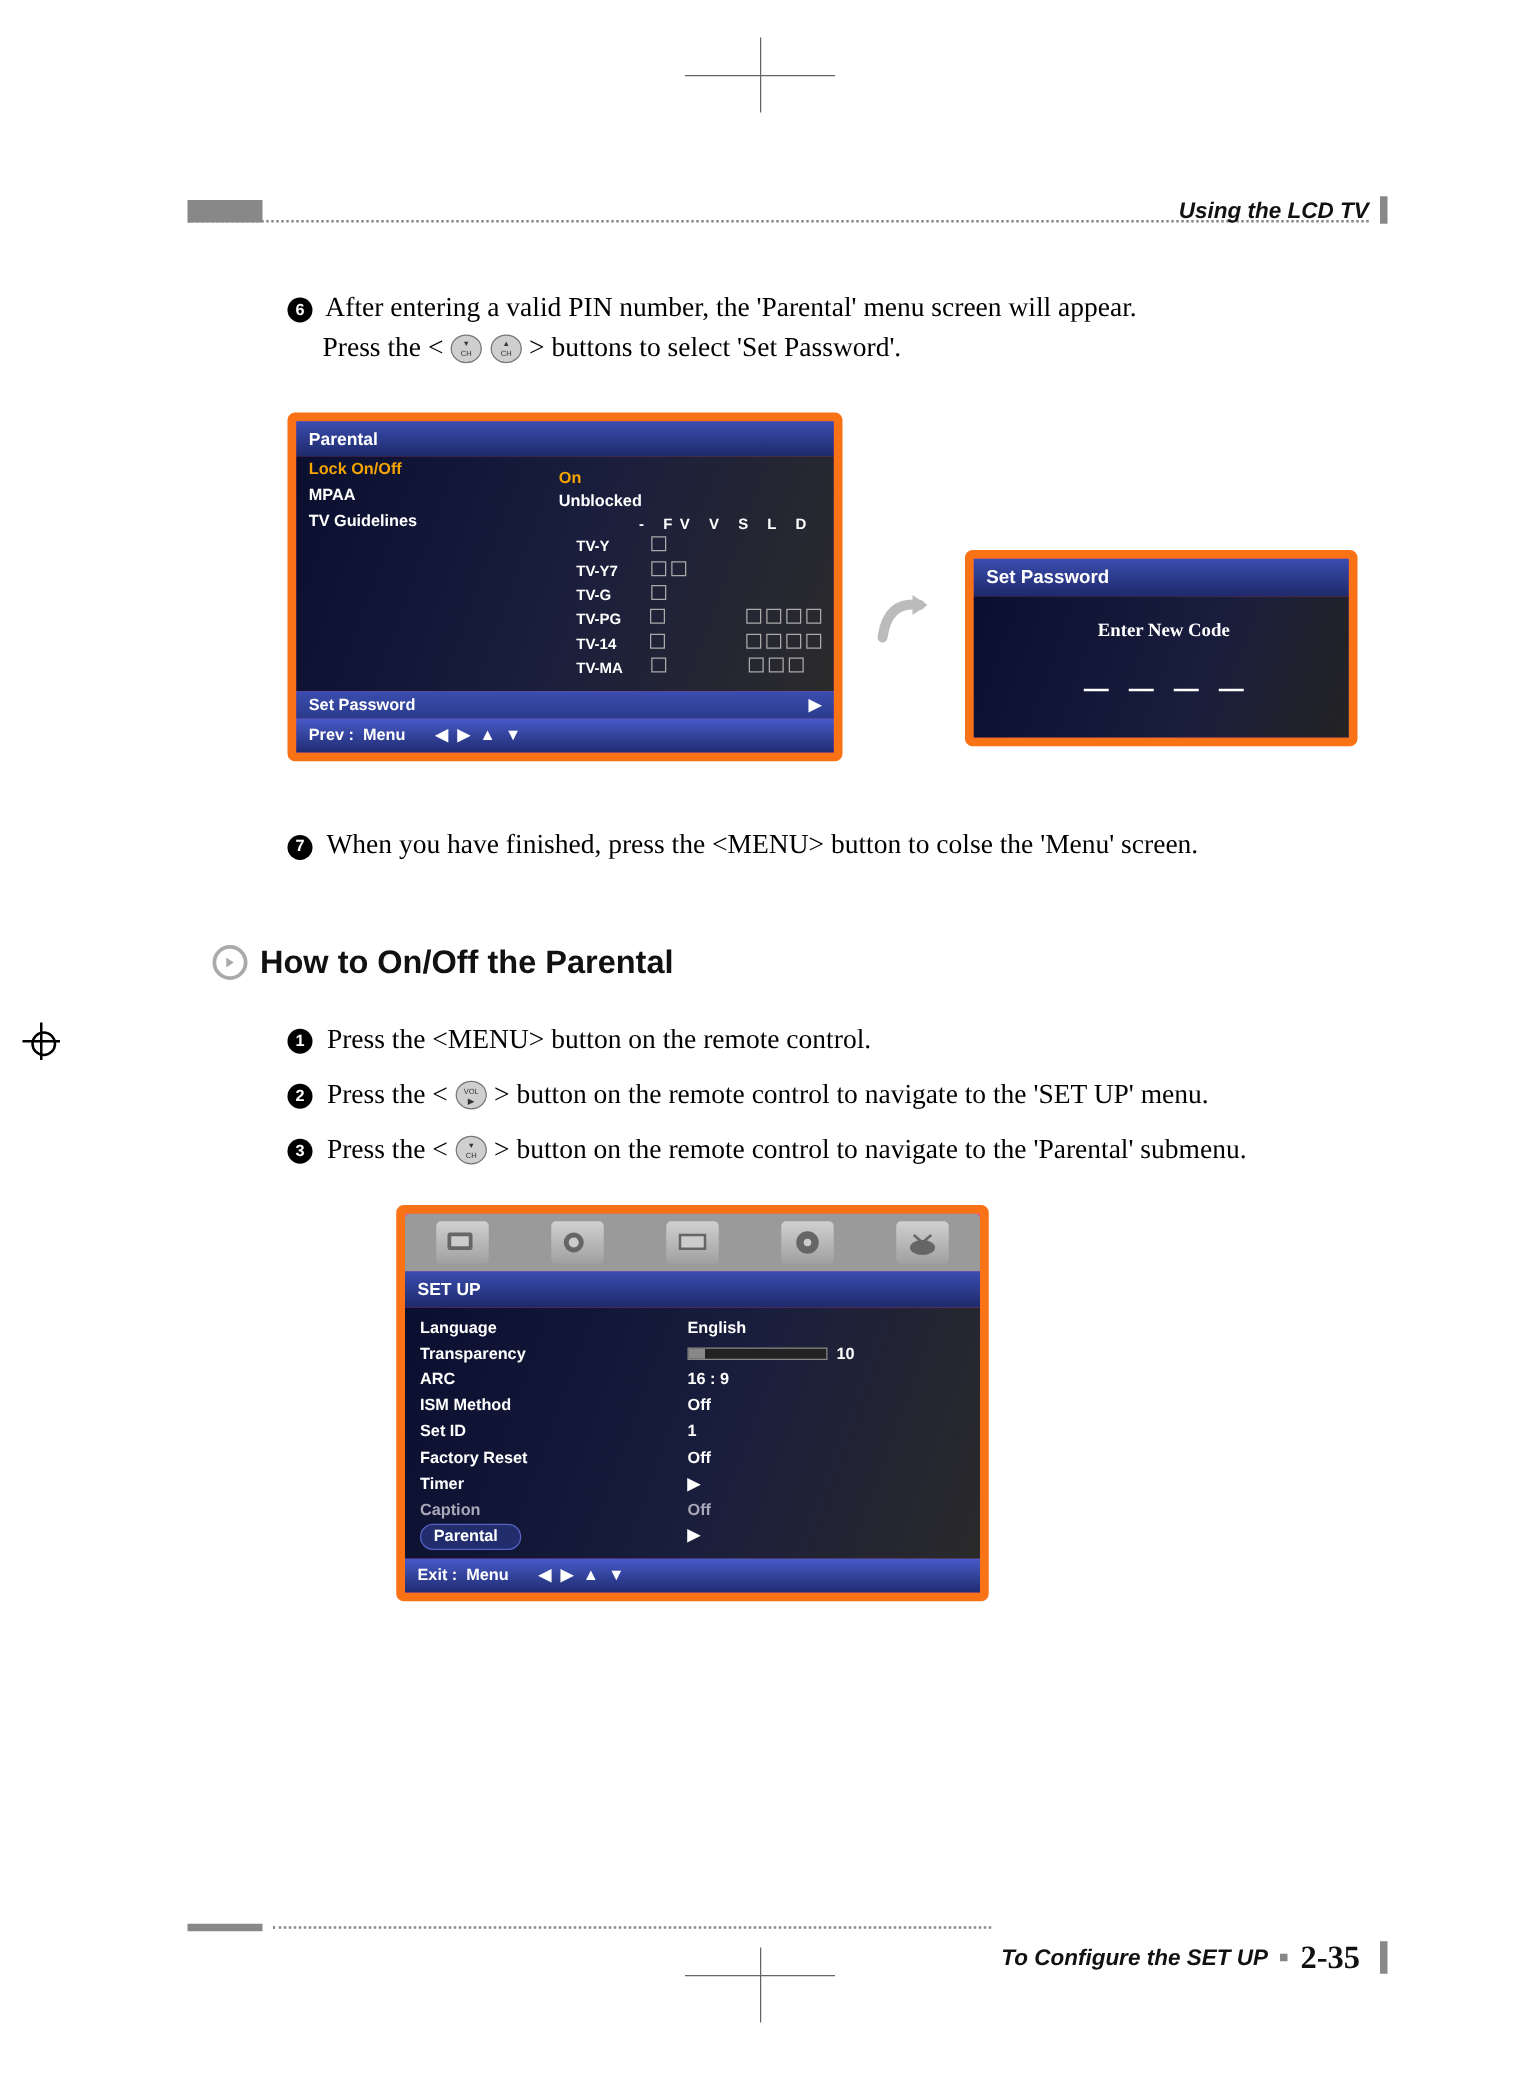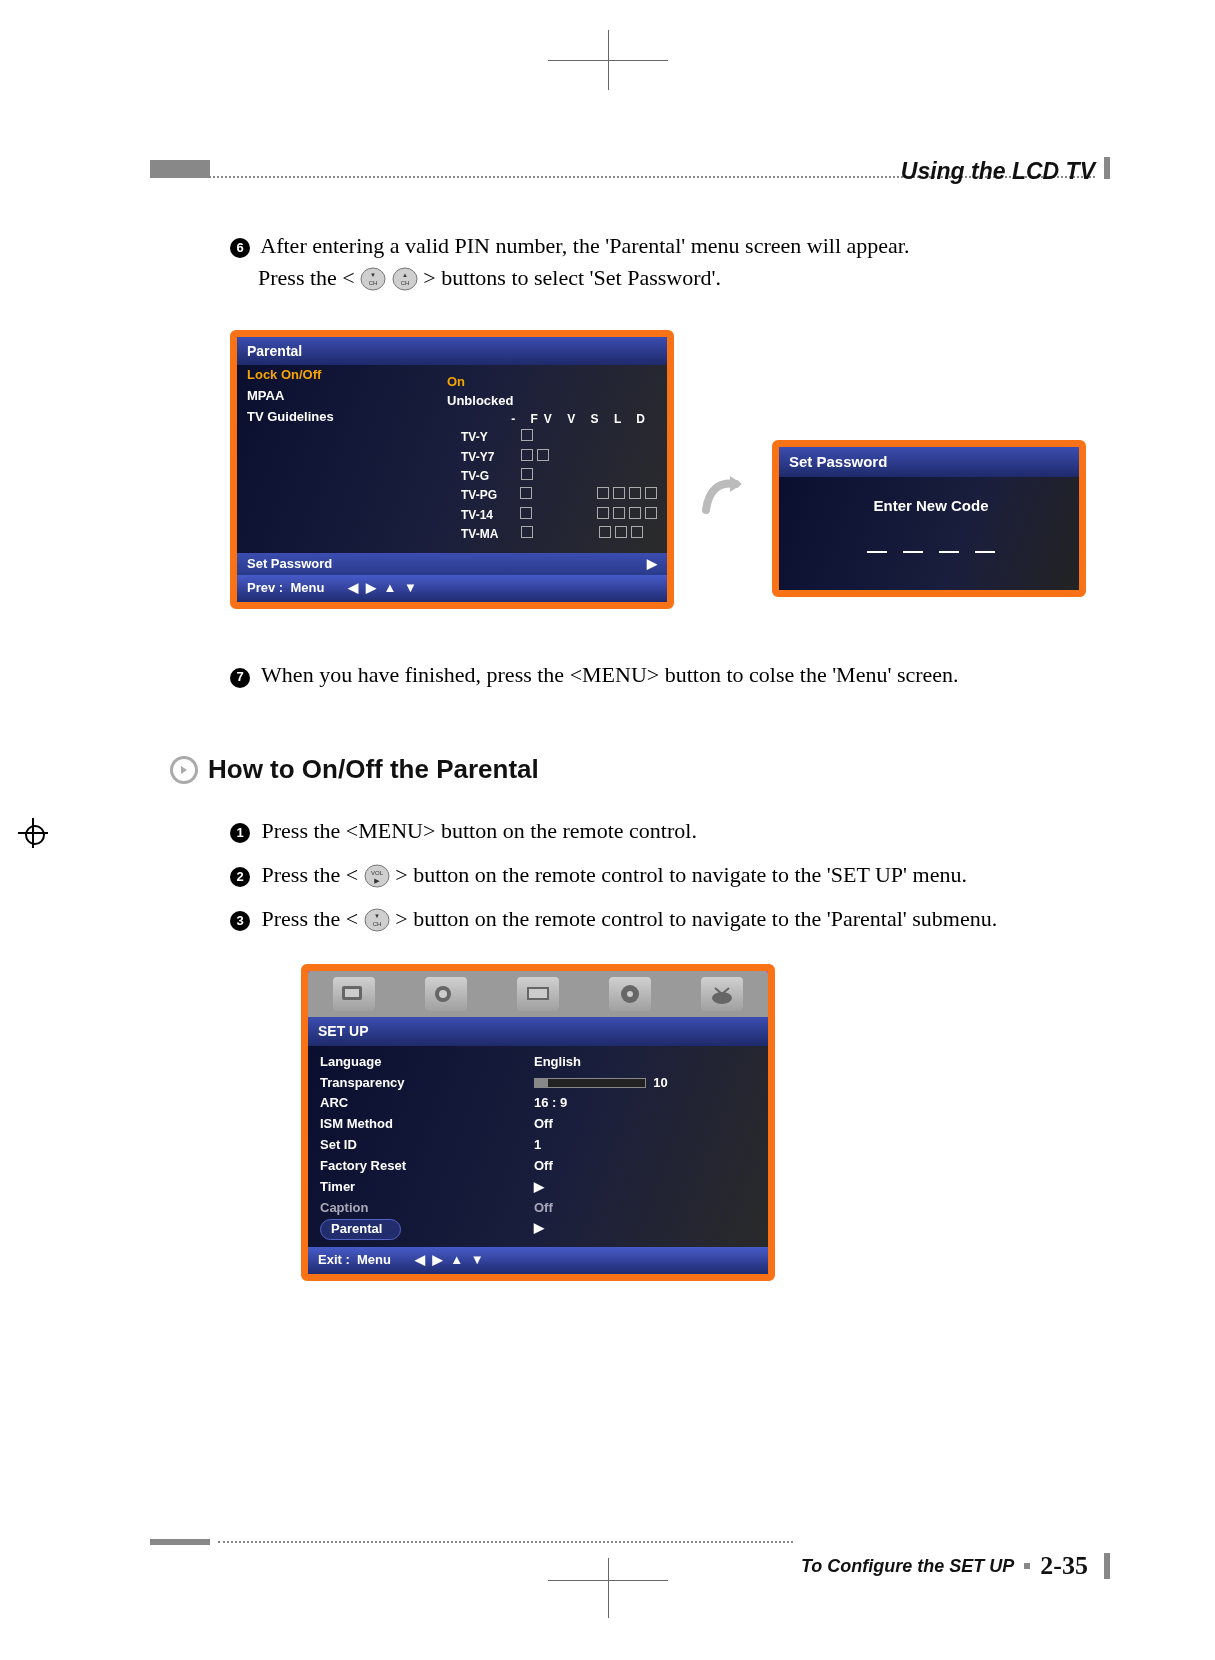--- a/index.html
+++ b/index.html
@@ -33,21 +33,21 @@
     position: absolute;
     left: 150px; top: 160px;
     width: 60px; height: 18px;
     background: #888;
   }
   .header-right {
     position: absolute;
     right: 120px;
     top: 158px;
     font-family: Arial, sans-serif;
-    font-size: 23px;
+    font-size: 18px;
     font-weight: 700;
     font-style: italic;
     color: #111;
   }
   .header-accent {
     position: absolute;
     right: 105px;
     top: 157px;
     width: 6px; height: 22px;
     background: #888;
@@ -145,20 +145,21 @@
     margin-top: 60px;
   }
   .set-password-panel {
     width: 300px;
     margin-top: 110px;
   }
   .set-password-panel .body {
     background: linear-gradient(110deg, #0a0f30 0%, #1a1e3d 60%, #232323 100%);
     text-align: center;
     padding: 18px 6px 28px 10px;
+    font-family: Liberation Serif, serif;
   }
   .set-password-panel .body .enter { font-weight:bold; font-size:15px; margin-bottom:14px;}
   .dashes span { display:inline-block; width:20px; border-bottom:2px solid #fff; margin:0 8px;}
   .section-title-row {
     margin-top: 60px;
     display:flex; align-items:center; gap:10px;
     margin-left: -60px;
   }
   .section-bullet {
     width: 22px; height: 22px;
@@ -166,21 +167,21 @@
     border: 3px solid #aaa;
     display:flex; align-items:center; justify-content:center;
     font-size: 12px; color:#888;
   }
   .section-title {
     font-family: Arial, sans-serif;
     font-size: 26px;
     font-weight: 800;
     color: #111;
   }
-  .setup-wrapper { margin-top: 30px; margin-left: 60px; padding-left: 11px; }
+  .setup-wrapper { margin-top: 30px; margin-left: 76px; padding-left: 11px; }
   .setup-panel { width: 460px; }
   .setup-tabs {
     background: #9a9a9a;
     height: 46px;
     display:flex; align-items:center; justify-content:space-around;
     border-top-left-radius: 4px; border-top-right-radius: 4px;
   }
   .tab-icon {
     width: 42px; height: 34px;
     background: linear-gradient(#d0d0d0,#a0a0a0);

